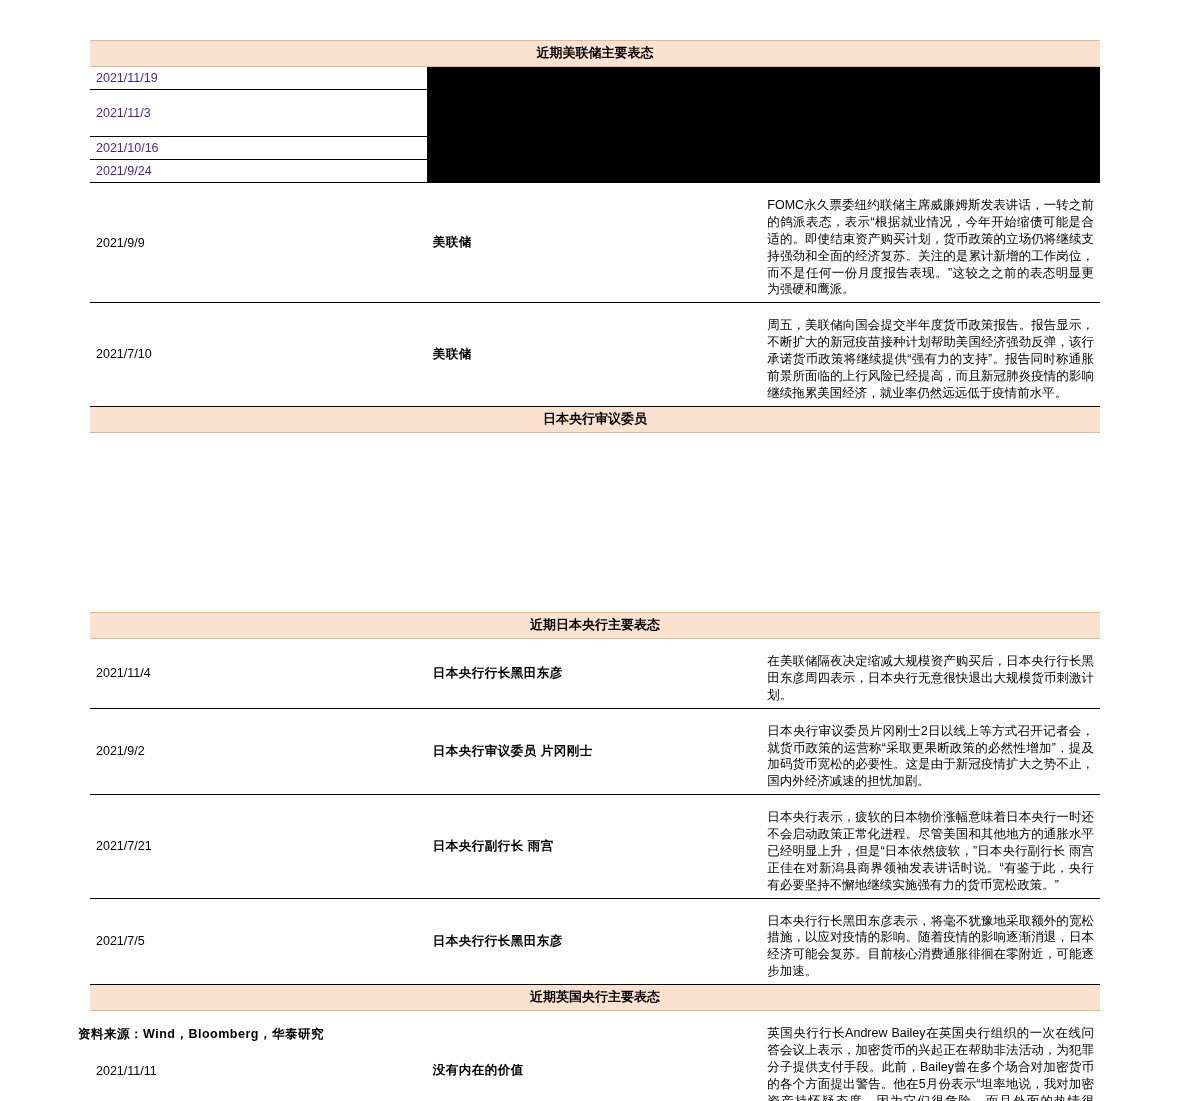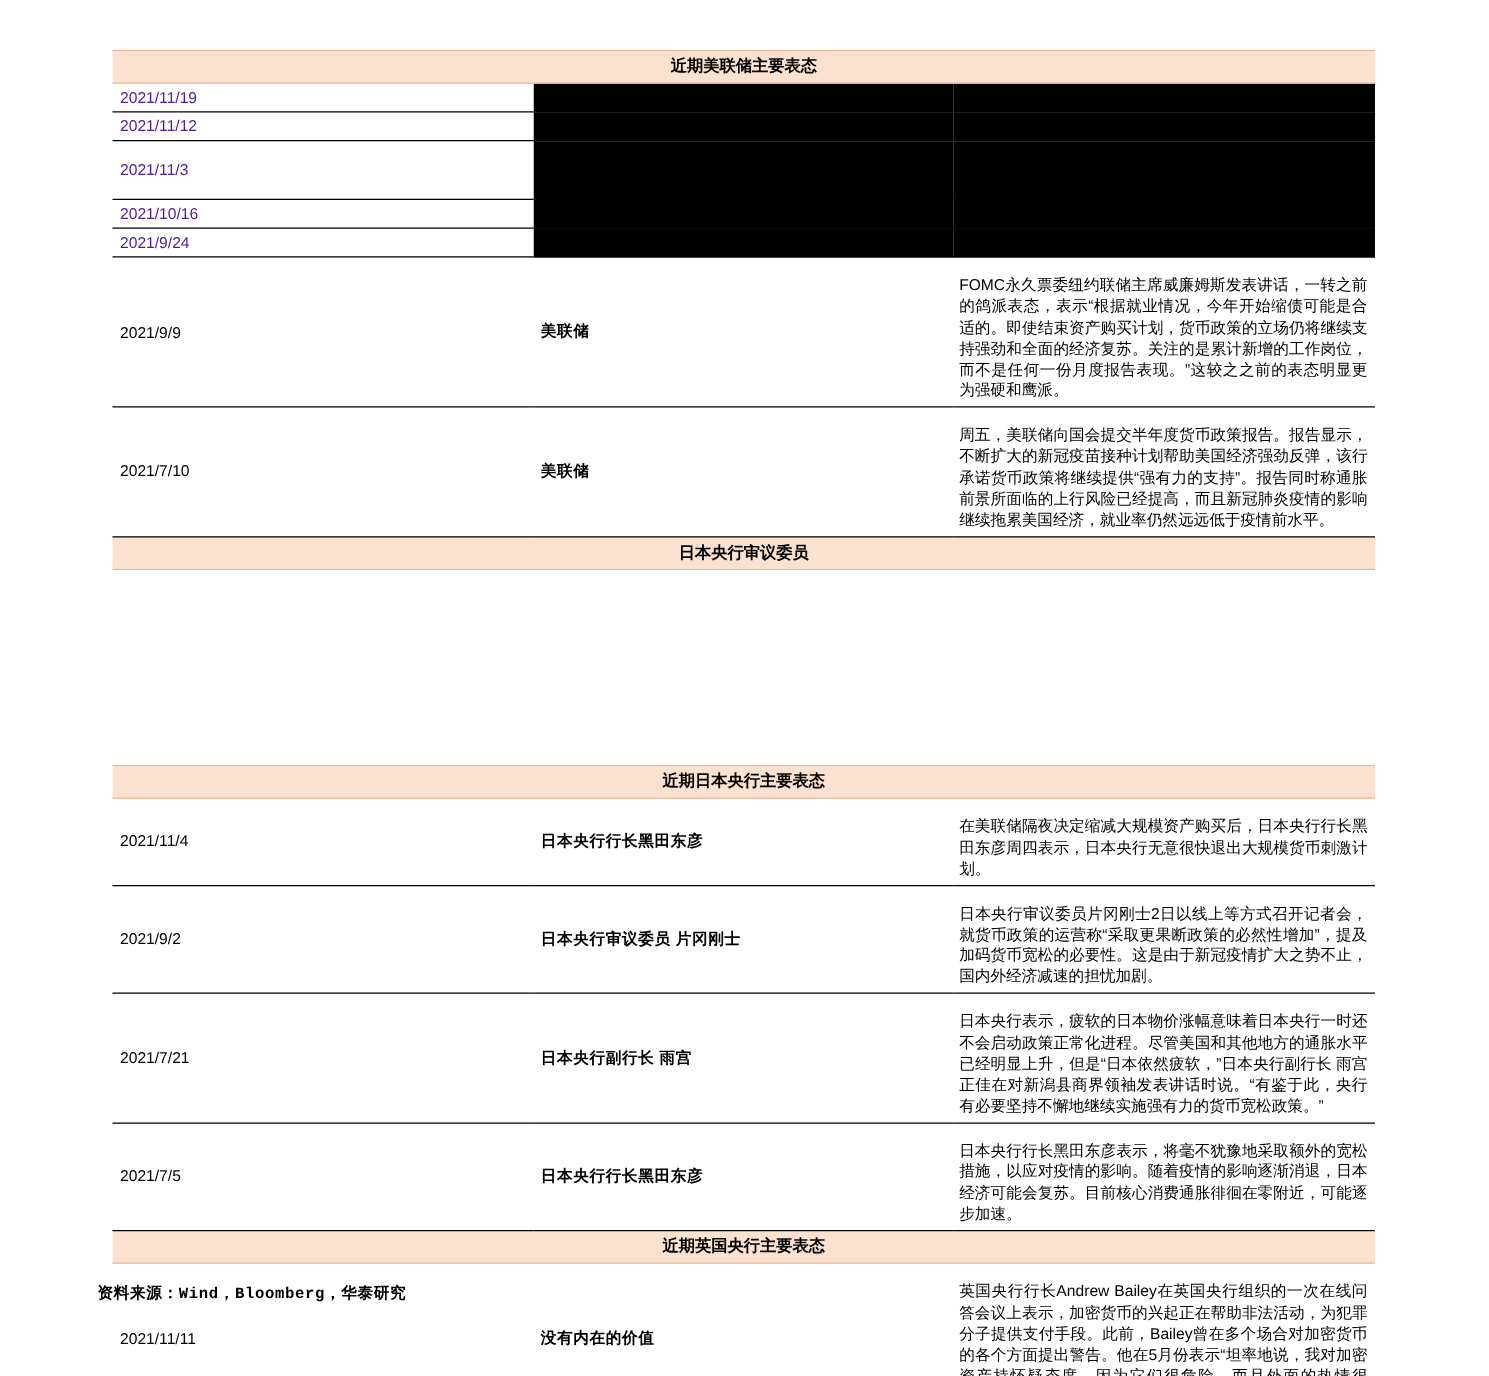--- a/index.html
+++ b/index.html
@@ -71,43 +71,38 @@
     background: #ffffff;
     color: #4c1d95;
   }
   .source-note {
     position: absolute;
     left: 78px;
     top: 1026px;
     font-size: 12.5px;
     font-weight: bold;
     letter-spacing: 0.5px;
-    font-family: Liberation Mono, monospace;
+    font-family: Liberation Sans, sans-serif;
   }
   .tbl-wrap-1 { position: absolute; left: 0; top: 40px; }
   .tbl-wrap-2 { position: absolute; left: 0; top: 612px; }
 </style>
 </head>
 <body>
 
 <div class="page">
 
   <div class="tbl-wrap-1">
     <table class="doc-table">
       <tbody>
           <tr class="section-title">
         <td colspan="3">近期美联储主要表态</td>
       </tr>
       <tr class="blank-row">
         <td class="date-cell">2021/11/19</td>
-        <td class="who-cell"></td>
-        <td class="content-cell"></td>
-      </tr>
-      <tr class="blank-row">
-        <td class="date-cell">2021/11/12</td>
         <td class="who-cell"></td>
         <td class="content-cell"></td>
       </tr>
       <tr class="blank-row">
         <td class="date-cell" style="height:38px">2021/11/3</td>
         <td class="who-cell"></td>
         <td class="content-cell"></td>
       </tr>
       <tr class="blank-row">
         <td class="date-cell">2021/10/16</td>

